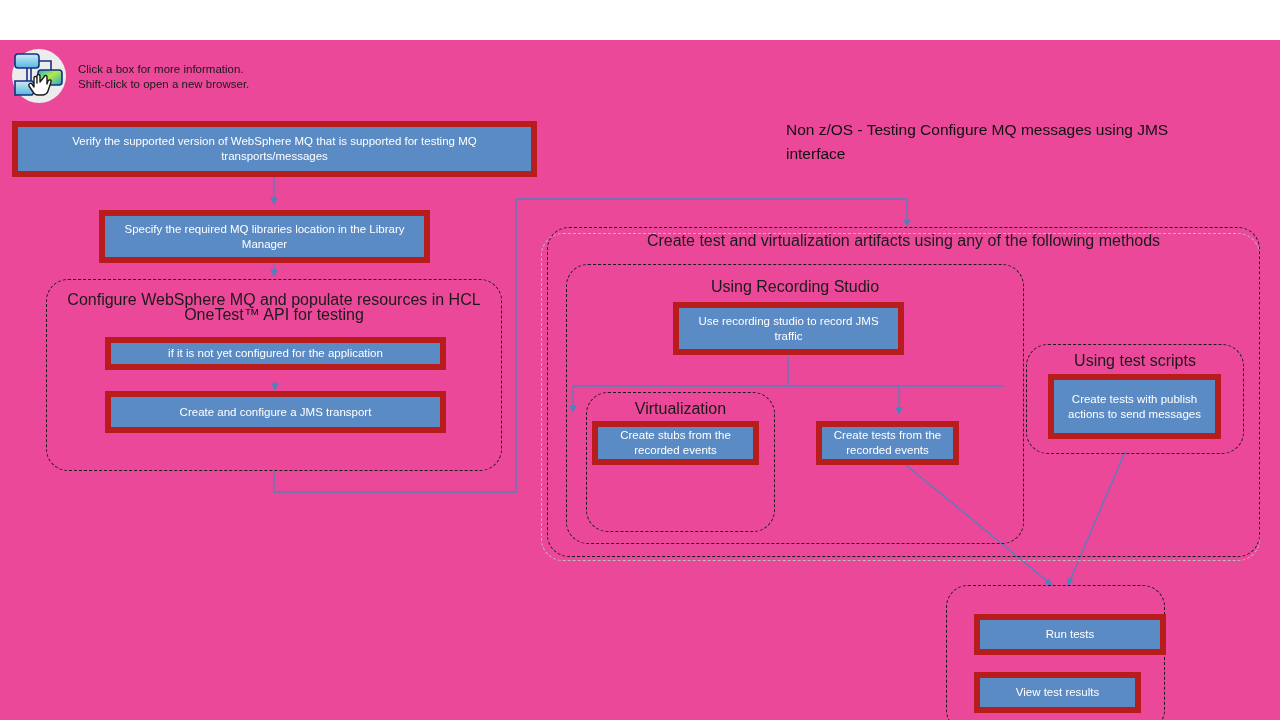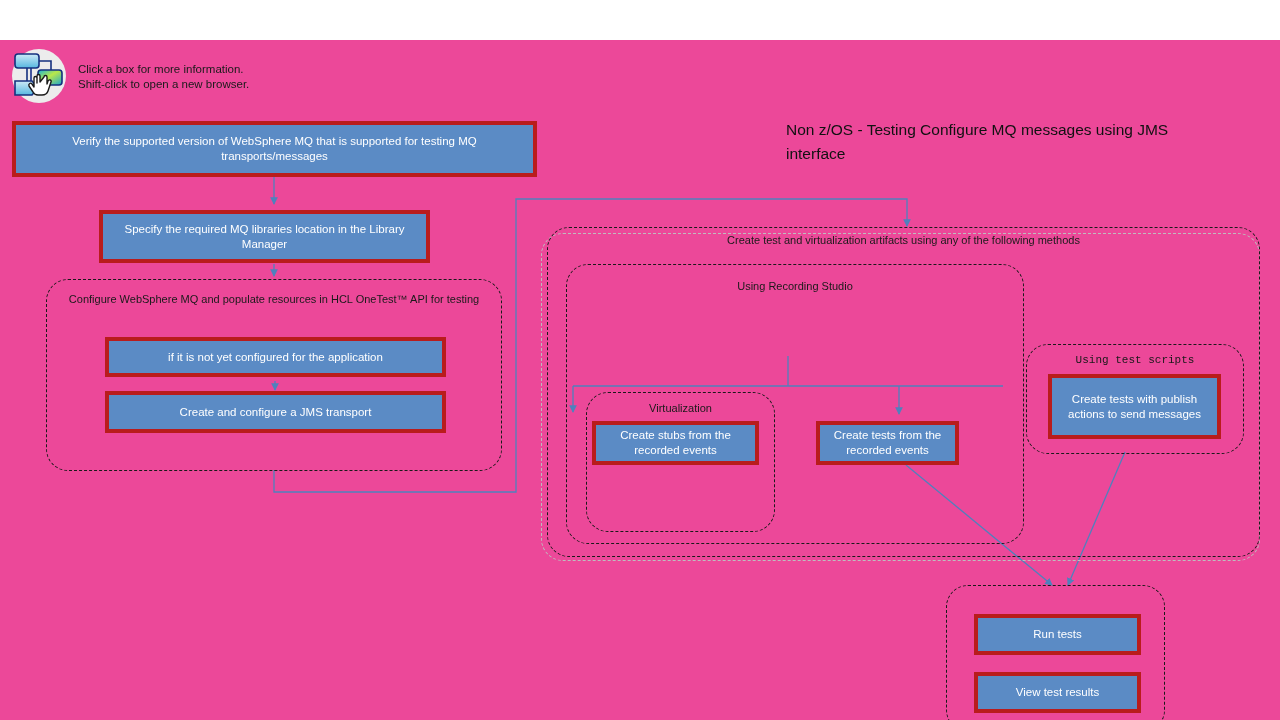--- a/index.html
+++ b/index.html
@@ -62,47 +62,47 @@
     top: 0;
     width: 1280px;
     height: 720px;
     pointer-events: none;
   }
 
   .node {
     position: absolute;
     box-sizing: border-box;
     background: #5b8bc5;
-    border: 4px solid #b91c1c;
+    border: 6px solid #b91c1c;
     color: #ffffff;
     font-size: 11.5px;
     line-height: 15px;
     text-align: center;
     display: flex;
     align-items: center;
     justify-content: center;
-    padding: 16px 6px;
+    padding: 10px 6px;
     cursor: pointer;
     user-select: none;
   }
 
   .group {
     position: absolute;
     box-sizing: border-box;
     border: 1.6px dashed #1a1a1a;
     border-radius: 22px;
     background: transparent;
   }
   .group.faint { border-color: #bdbdbd; }
   .group-label {
     position: absolute;
     left: 0;
     right: 0;
     text-align: center;
-    font-size: 11px;
+    font-size: 16px;
     line-height: 15px;
     color: #1a1a1a;
     pointer-events: none;
   }
 
   #diagram-title {
     position: absolute;
     left: 786px;
     top: 78px;
     width: 440px;
@@ -190,33 +190,34 @@
     <div class="group faint" style="left:541px; top:193px; width:719px; height:328px;"></div>
 
     <div class="group" style="left:547px; top:187px; width:713px; height:330px;">
       <div class="group-label" style="top:5px;">Create test and virtualization artifacts using any of the following methods</div>
     </div>
 
     <div class="group" style="left:566px; top:224px; width:458px; height:280px;">
       <div class="group-label" style="top:14px;">Using Recording Studio</div>
     </div>
 
+    <div class="node" style="left:673px; top:262px; width:231px; height:53px;">Use recording studio to record JMS traffic</div>
 
     <div class="group" style="left:586px; top:352px; width:189px; height:140px;">
       <div class="group-label" style="top:8px;">Virtualization</div>
     </div>
     <div class="node" style="left:592px; top:381px; width:167px; height:44px;">Create stubs from the recorded events</div>
 
     <div class="node" style="left:816px; top:381px; width:143px; height:44px;">Create tests from the recorded events</div>
 
     <div class="group" style="left:1026px; top:304px; width:218px; height:110px;">
-      <div class="group-label" style="top:8px;font-family:Liberation Mono, monospace;">Using test scripts</div>
+      <div class="group-label" style="top:8px;">Using test scripts</div>
     </div>
     <div class="node" style="left:1048px; top:334px; width:173px; height:65px;">Create tests with publish actions to send messages</div>
 
     <div class="group" style="left:946px; top:545px; width:219px; height:147px;">
       <div class="group-label" style="top:6px;"></div>
     </div>
-    <div class="node" style="left:974px; top:574px; width:167px; height:41px;">Run tests</div>
+    <div class="node" style="left:974px; top:574px; width:192px; height:41px;">Run tests</div>
     <div class="node" style="left:974px; top:632px; width:167px; height:41px;">View test results</div>
 
   </div>
 </div>
 
 </body></html>

